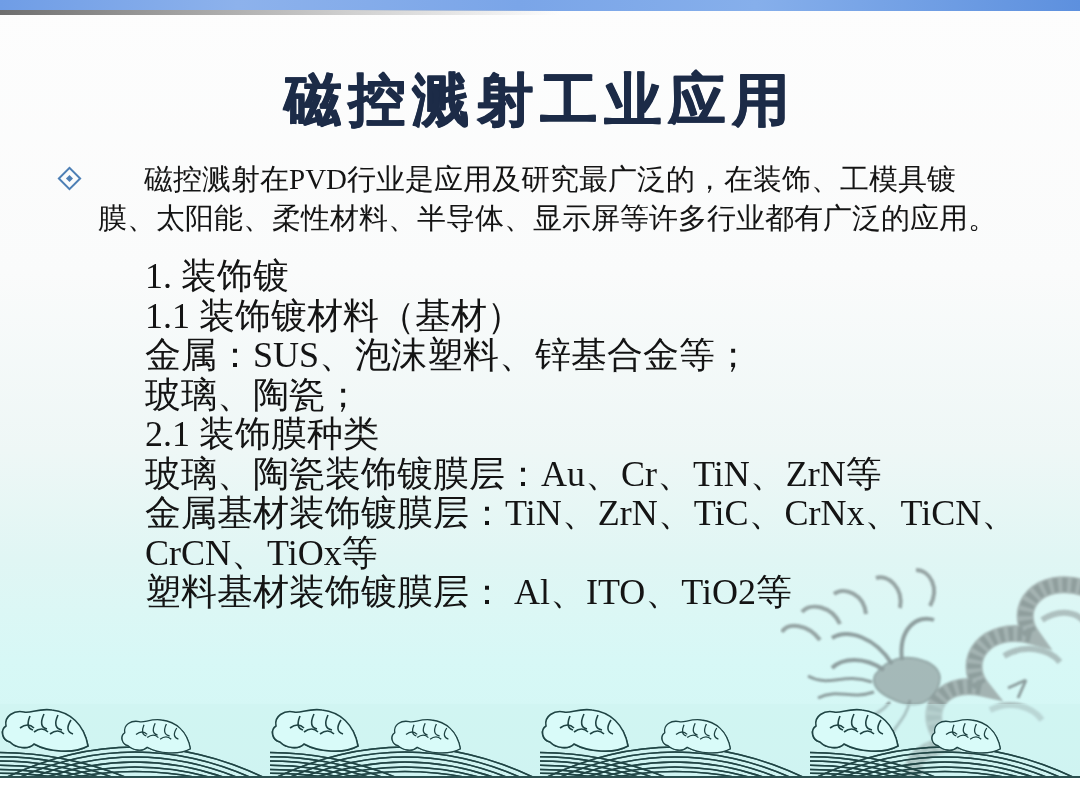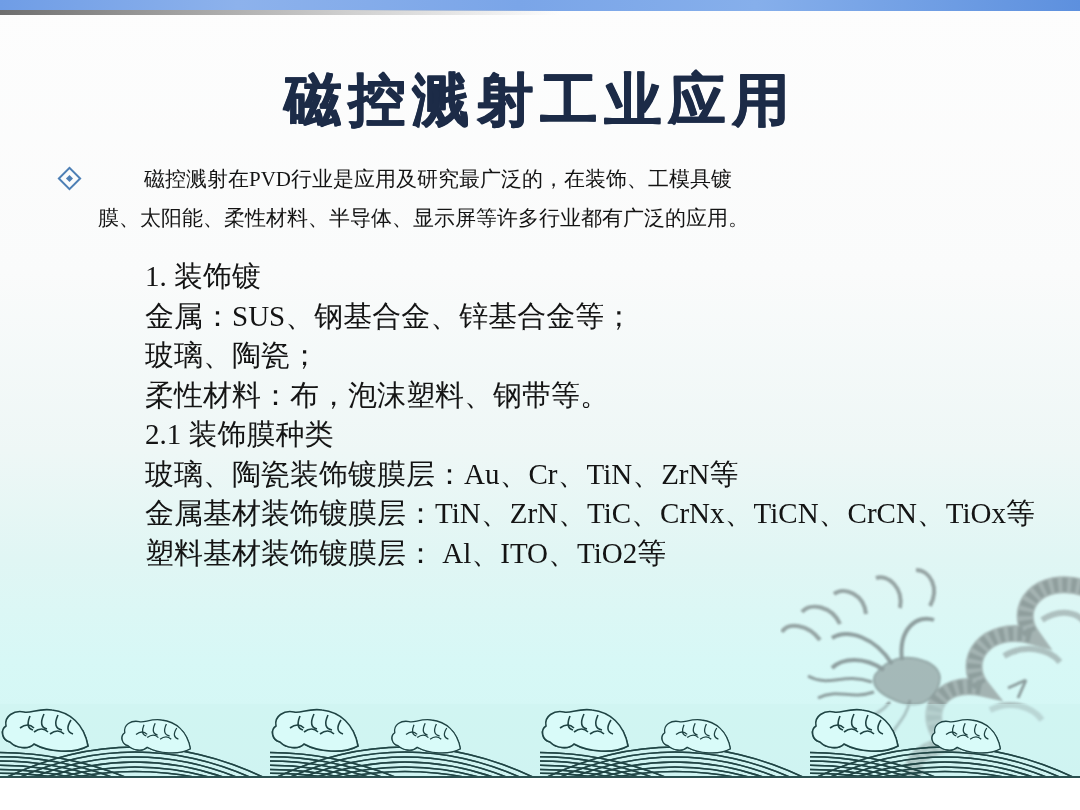--- a/index.html
+++ b/index.html
@@ -21,32 +21,32 @@
   .title{
     position:absolute;top:62px;left:0;width:1080px;
     text-align:center;
     font-family:"DejaVu Sans","Liberation Sans",sans-serif;
     font-size:57px;font-weight:bold;letter-spacing:7px;
     color:#1c2b47;
     text-shadow:1px 0 0 #1c2b47,0 1px 0 #1c2b47,1px 1px 0 #1c2b47;
   }
   .para{
     position:absolute;left:98px;top:160px;width:945px;
-    font-size:21px;line-height:39px;color:#141414;
+    font-size:29px;line-height:39px;color:#141414;
   }
   .para-line-first{padding-left:46px;}
   .bullet{
     position:absolute;left:61px;top:170px;width:13px;height:13px;
     border:2px solid #4d7fb5;transform:rotate(45deg);
     display:flex;align-items:center;justify-content:center;
   }
   .bullet-inner{width:5px;height:5px;background:#4d7fb5;}
   .list{
     position:absolute;left:145px;top:257px;width:920px;
-    font-size:29px;line-height:39.5px;color:#141414;
+    font-size:36px;line-height:39.5px;color:#141414;
   }
   .wave-band{position:absolute;left:0;bottom:0;width:1080px;height:74px;}
   .dragon{position:absolute;left:780px;top:560px;width:300px;height:218px;}
 </style>
 </head>
 <body>
 
 <div class="slide">
 
   <div class="top-blue-bar"></div>
@@ -58,23 +58,23 @@
       <span class="bullet-inner"></span>
     </span>
 
   <div class="para">
     <div class="para-line-first">磁控溅射在PVD行业是应用及研究最广泛的，在装饰、工模具镀</div>
     <div>膜、太阳能、柔性材料、半导体、显示屏等许多行业都有广泛的应用。</div>
   </div>
 
   <div class="list">
     <div>1. 装饰镀</div>
-    <div>金属：SUS、钢基合金、锌基合金等；</div>
+    <div>1.1 装饰镀材料（基材）</div>
+    <div>金属：SUS、泡沫塑料、锌基合金等；</div>
     <div>玻璃、陶瓷；</div>
-    <div>柔性材料：布，泡沫塑料、钢带等。</div>
     <div>2.1  装饰膜种类</div>
     <div>玻璃、陶瓷装饰镀膜层：Au、Cr、TiN、ZrN等</div>
     <div>金属基材装饰镀膜层：TiN、ZrN、TiC、CrNx、TiCN、CrCN、TiOx等</div>
     <div>塑料基材装饰镀膜层： Al、ITO、TiO2等</div>
   </div>
 
   <svg class="dragon" viewBox="0 0 300 218">
     <defs>
         <filter id="blur1">
           <feGaussianBlur stdDeviation="1.1"></feGaussianBlur>

